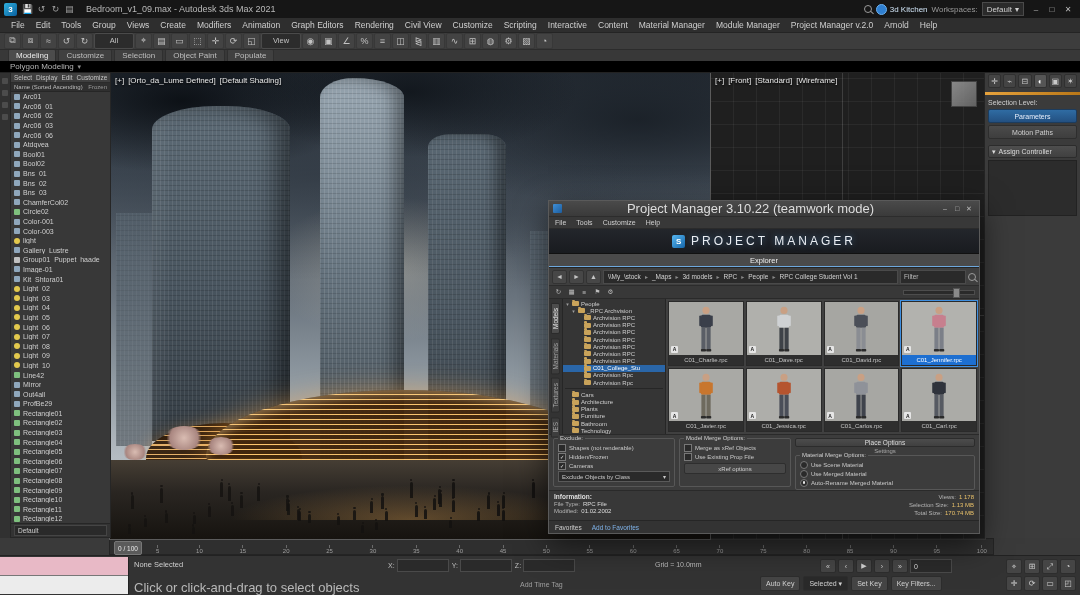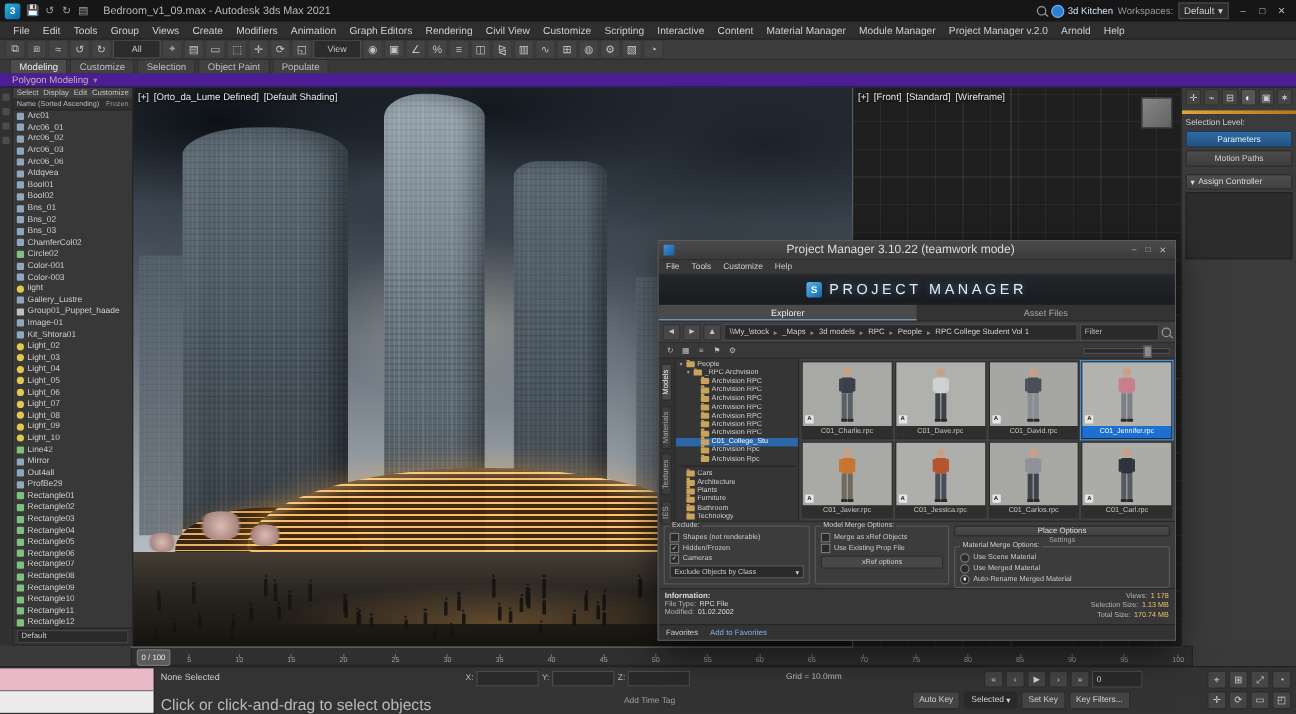--- a/index.html
+++ b/index.html
@@ -25,21 +25,21 @@
 
   
   #toolbar{position:absolute;left:0;top:32px;right:0;height:17px;background:#3d3d3d;border-bottom:1px solid #2c2c2c;display:flex;align-items:center;gap:1px;padding:0 4px;z-index:38}
   .tbi{width:15px;height:14px;display:flex;align-items:center;justify-content:center;color:#c2c2c2;font-size:9px;border-radius:2px;background:#434343;border:1px solid #383838}
   .tbi.dd{width:auto;min-width:30px;padding:0 4px;font-size:7.5px;background:#2c2c2c;border:1px solid #4a4a4a}
 
   
   #ribbontabs{position:absolute;left:0;top:49px;right:0;height:12px;background:#383838;display:flex;align-items:flex-end;gap:2px;padding:0 8px;z-index:37}
   .rtab{padding:0 7px;font-size:8px;color:#bdbdbd;background:#404040;border:1px solid #2f2f2f;border-bottom:none;border-radius:2px 2px 0 0;height:11px;display:flex;align-items:center}
   .rtab.active{background:#4c4c4c;color:#e8e8e8}
-  #polystrip{position:absolute;left:0;top:61px;right:0;height:11px;background:#4c1d95;border-bottom:1px solid #222;display:flex;align-items:center;padding:0 10px;gap:4px;z-index:36}
+  #polystrip{position:absolute;left:0;top:61px;right:0;height:11px;background:#000000;border-bottom:1px solid #222;display:flex;align-items:center;padding:0 10px;gap:4px;z-index:36}
   #polystrip .pm-label{font-size:8px;color:#b5b5b5}
   #polystrip .caret{font-size:7px;color:#8f8f8f}
 
   
   #leftrail{position:absolute;left:0;top:72px;width:10px;bottom:57px;background:#313131;border-right:1px solid #262626;display:flex;flex-direction:column;align-items:center;gap:6px;padding-top:6px}
   #leftrail .dot{width:6px;height:6px;background:#4c4c4c;border-radius:1px}
 
   
   #explorer{position:absolute;left:10px;top:72px;width:99px;bottom:57px;background:#383838;border:1px solid #262626;display:flex;flex-direction:column;z-index:10}
   #explorer .xmenu{display:flex;gap:4px;padding:1px 3px;background:#3f3f3f;border-bottom:1px solid #2b2b2b}
@@ -113,21 +113,21 @@
   .cpbtn{height:12px;margin:2px 0;display:flex;align-items:center;justify-content:center;font-size:7px;color:#e6eefb;background:linear-gradient(180deg,#2f6ca3,#235081);border:1px solid #1c3c5e;border-radius:2px}
   .cpbtn.off{background:linear-gradient(180deg,#4b4b4b,#3e3e3e);border-color:#2e2e2e;color:#cfcfcf}
   .rollout{margin-top:6px;height:11px;background:linear-gradient(180deg,#4e4e4e,#404040);border:1px solid #2c2c2c;border-radius:2px;display:flex;align-items:center;gap:3px;padding:0 3px;font-size:7px;color:#ddd}
   .rollbox{margin-top:2px;height:54px;background:#2c2c2c;border:1px solid #222}
   .orange-strip{height:3px;background:linear-gradient(90deg,#e6a23c,#b97718);margin:4px -3px 0}
 
   
   #pm{position:absolute;left:548px;top:200px;width:430px;height:332px;background:#3c3c3c;border:1px solid #5a5a5a;box-shadow:0 10px 30px rgba(0,0,0,.6);z-index:30;display:flex;flex-direction:column}
   #pm .pmtitle{height:15px;background:linear-gradient(180deg,#4a4a4a,#3a3a3a);display:flex;align-items:center;padding:0 4px;gap:4px;border-bottom:1px solid #2c2c2c}
   #pm .pmtitle .ticon{width:9px;height:9px;background:linear-gradient(135deg,#3f8fd6,#1d5d9e);border-radius:1px}
-  #pm .pmtitle .ttext{flex:1;text-align:center;font-size:10px;color:#ddd}
+  #pm .pmtitle .ttext{flex:1;text-align:center;font-size:13px;color:#ddd}
   #pm .pmtitle .tctl{width:12px;height:10px;display:flex;align-items:center;justify-content:center;font-size:7px;color:#bbb}
   #pm .pmmenu{height:11px;background:#383838;display:flex;align-items:center;gap:10px;padding:0 6px;border-bottom:1px solid #2b2b2b}
   #pm .pmmenu span{font-size:7px;color:#cfcfcf}
   #pm .pmlogo{height:24px;background:linear-gradient(180deg,#23262b,#191b1f);display:flex;align-items:center;justify-content:center;gap:6px;border-bottom:1px solid #111}
   #pm .pmlogo .lg{width:13px;height:13px;background:linear-gradient(135deg,#57b7f2,#1565a8);border-radius:2px;display:flex;align-items:center;justify-content:center;color:#fff;font-size:8px;font-weight:bold}
   #pm .pmlogo .lt{font-size:12px;font-weight:normal;letter-spacing:3px;color:#e9edf2;text-shadow:0 0 6px rgba(90,170,240,.55)}
   #pm .pmtabs{height:13px;display:flex;background:#2e2e2e;border-bottom:1px solid #242424}
   #pm .pmtab{flex:1;display:flex;align-items:center;justify-content:center;font-size:7.5px;color:#a9a9a9;background:#333}
   #pm .pmtab.active{background:#4a4a4a;color:#eee;border-bottom:1px solid #6ea8dd}
   #pm .pmtb1{height:17px;display:flex;align-items:center;gap:2px;padding:0 3px;background:#3f3f3f;border-bottom:1px solid #2c2c2c}
@@ -818,23 +818,20 @@
     </div>
   <div class="pmlogo">
     <span class="lg">S</span>
     <span class="lt">PROJECT MANAGER</span>
   </div>
   <div class="pmtabs">
 
   <div class="pmtab active">
         <span>Explorer</span>
       </div>
-      <div class="pmtab">
-        <span>Asset Files</span>
-      </div>
     </div>
   <div class="pmtb1">
     <div style="display:flex;gap:2px">
 
     <div class="pmnav">
           <span>◄</span>
         </div>
         <div class="pmnav">
           <span>►</span>
         </div>

